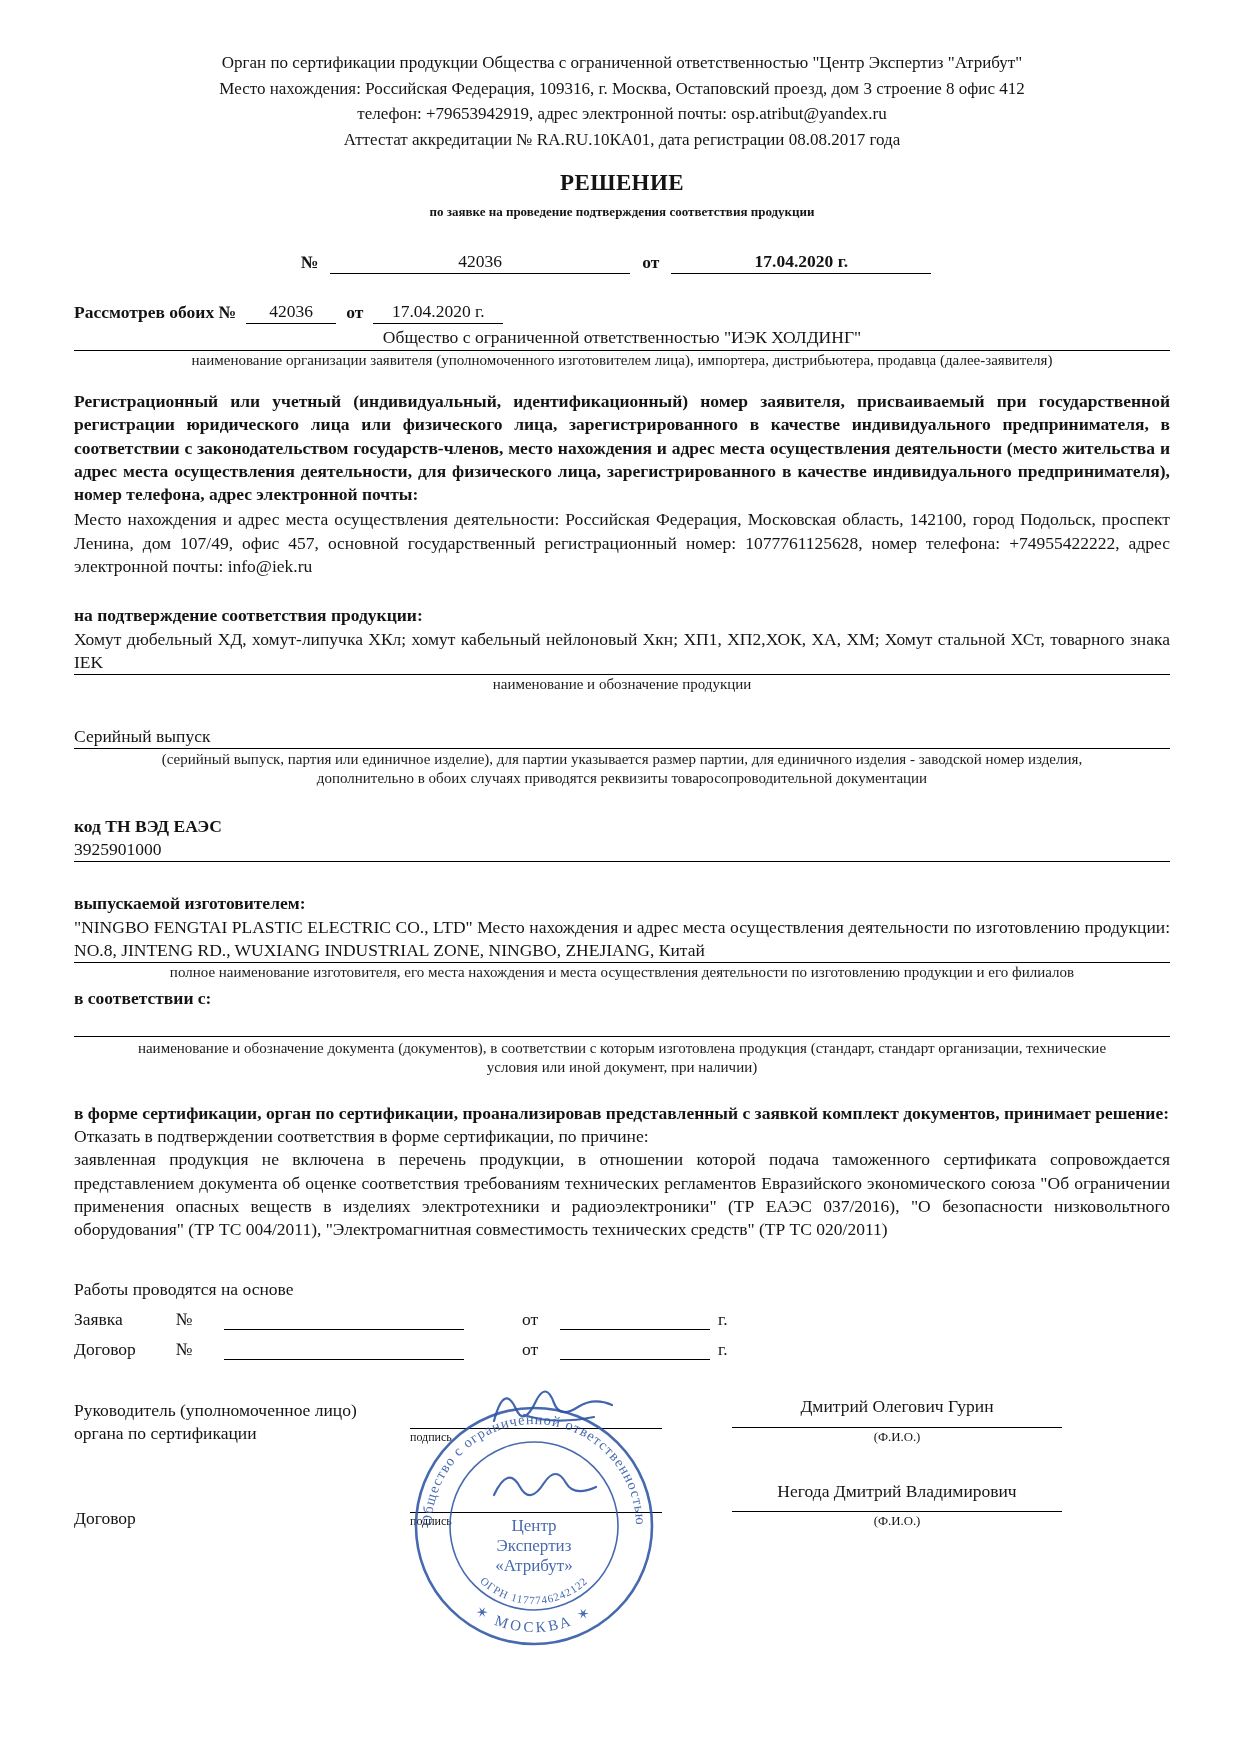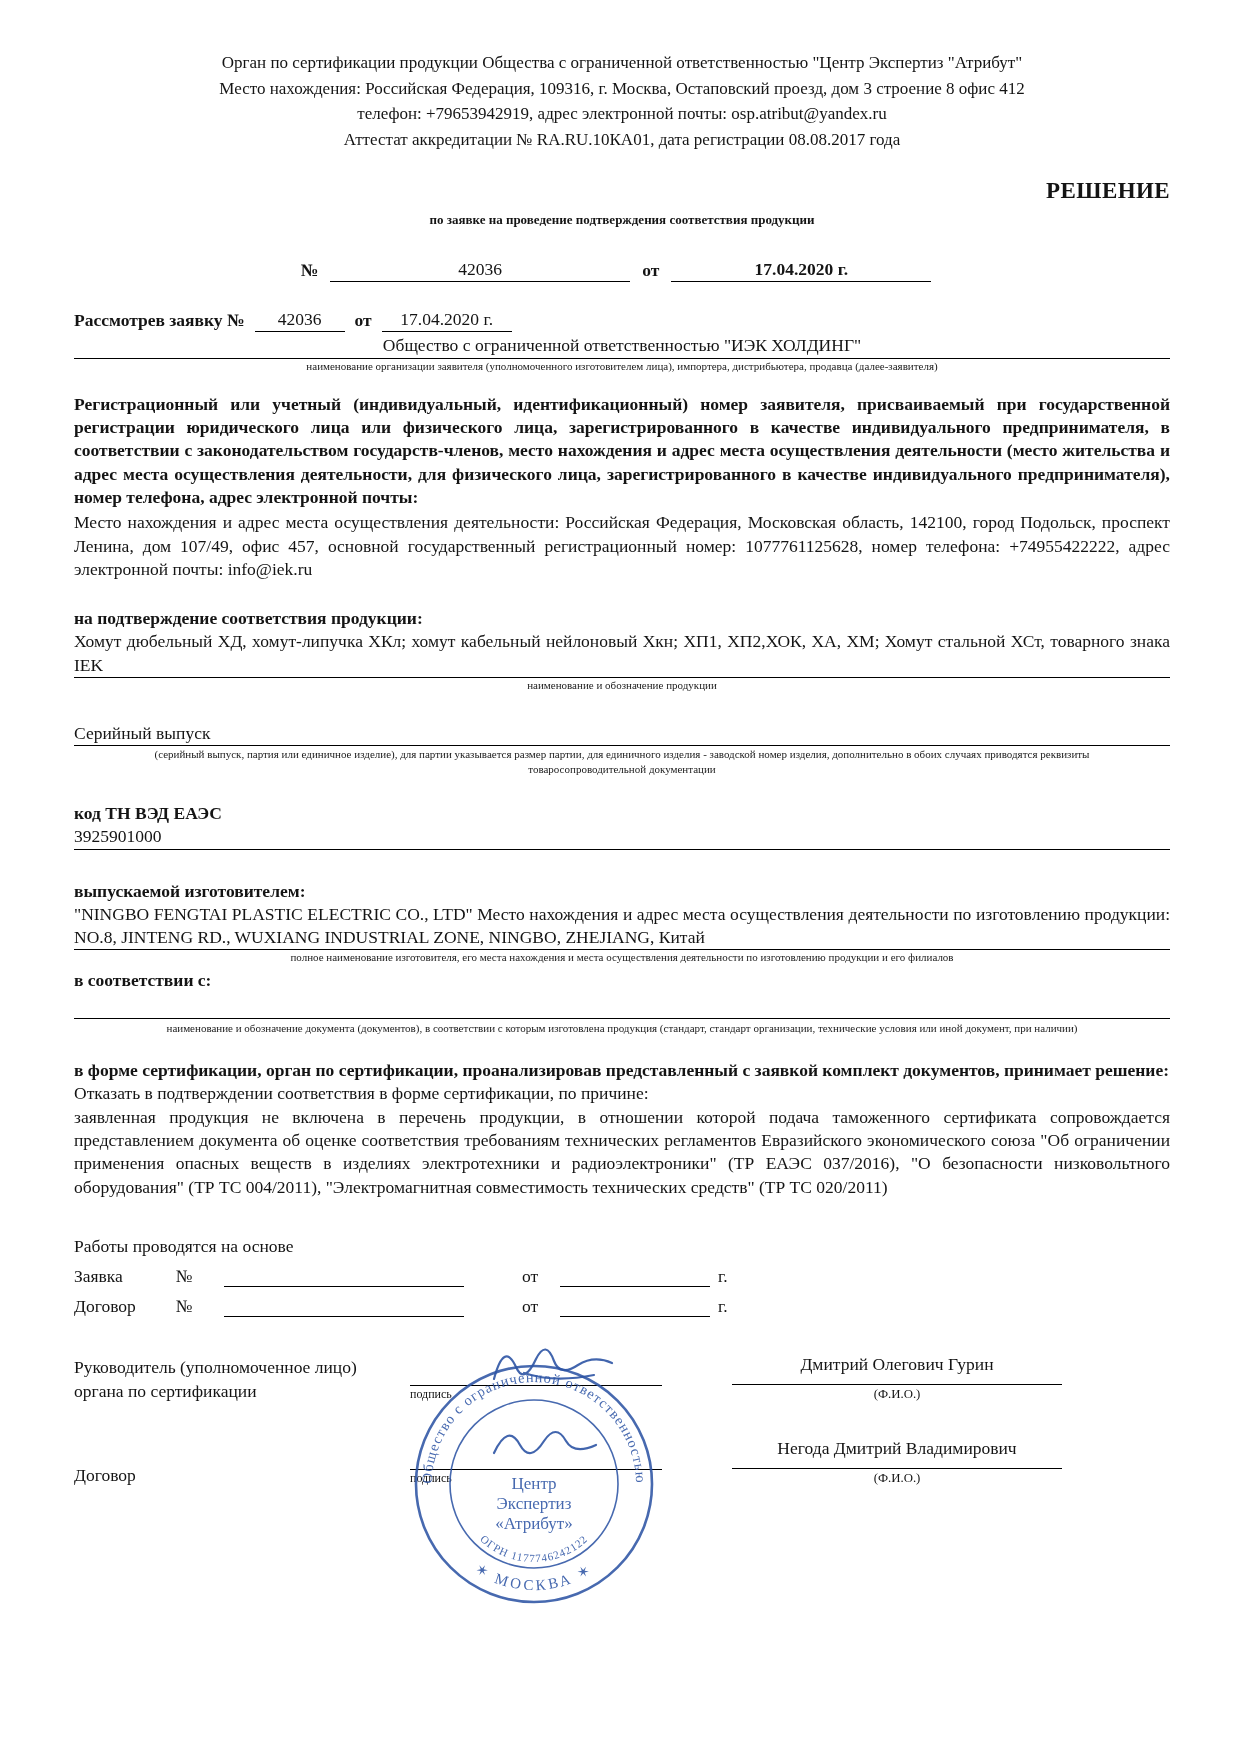--- a/index.html
+++ b/index.html
@@ -2,25 +2,25 @@
 <html><head>
 <meta charset="utf-8">
 <style>
   html,body{margin:0;padding:0;background:#ffffff;}
   .page{
     width:1240px;height:1755px;box-sizing:border-box;background:#fff;
     font-family:"Liberation Serif","DejaVu Serif",serif;color:#141414;
     padding:50px 70px 0 74px;position:relative;font-size:17.5px;line-height:1.33;
   }
   .hdr{font-size:17px;line-height:1.5;text-align:center;}
-  .title{font-weight:bold;font-size:23px;text-align:right;margin-top:24px;letter-spacing:.4px;}
+  .title{font-weight:bold;font-size:23px;text-align:center;margin-top:16px;letter-spacing:.4px;}
   .subtitle{font-weight:bold;text-align:center;margin-top:4px;font-size:13px;}
   .blank{display:inline-block;border-bottom:1.6px solid #000;text-align:center;vertical-align:bottom;}
   .numrow{display:flex;justify-content:center;align-items:flex-end;margin-top:30px;}
-  .caption{font-size:11px;line-height:1.3;text-align:center;color:#1a1a1a;}
+  .caption{font-size:15px;line-height:1.3;text-align:center;color:#1a1a1a;}
   .fullline{border-bottom:1.6px solid #000;}
   .just{text-align:justify;}
   .b{font-weight:bold;}
   .rowline{display:flex;align-items:flex-end;margin-top:26px;}
   .sec{margin-top:18px;}
   .basis-row{display:flex;align-items:center;margin-top:7px;}
   .basis-row .lbl{width:102px;}
   .basis-row .no{width:48px;}
   .basis-row .u1{width:240px;border-bottom:1.4px solid #000;margin-right:58px;height:20px;}
   .basis-row .ot{width:38px;}
@@ -53,21 +53,21 @@
   <div class="subtitle">по заявке на проведение подтверждения соответствия продукции</div>
 
   <div class="numrow">
     <span class="b">№</span>
     <span class="blank" style="width:300px;margin:0 12px;">42036</span>
     <span class="b">от</span>
     <span class="blank b" style="width:260px;margin:0 12px;">17.04.2020 г.</span>
   </div>
 
   <div class="rowline">
-    <span class="b">Рассмотрев заявку №</span>
+    <span class="b">Рассмотрев обоих №</span>
     <span class="blank" style="width:90px;margin:0 10px;">42036</span>
     <span class="b">от</span>
     <span class="blank" style="width:130px;margin:0 10px;">17.04.2020 г.</span>
   </div>
 
   <div class="fullline" style="text-align:center;margin-top:2px;">Общество с ограниченной ответственностью "ИЭК ХОЛДИНГ"</div>
   <div class="caption">наименование организации заявителя (уполномоченного изготовителем лица), импортера, дистрибьютера, продавца (далее-заявителя)</div>
 
   <p class="just b sec" style="margin:20px 0 0;">Регистрационный или учетный (индивидуальный, идентификационный) номер заявителя, присваиваемый при государственной регистрации юридического лица или физического лица, зарегистрированного в качестве индивидуального предпринимателя, в соответствии с законодательством государств-членов, место нахождения и адрес места осуществления деятельности (место жительства и адрес места осуществления деятельности, для физического лица, зарегистрированного в качестве индивидуального предпринимателя), номер телефона, адрес электронной почты:</p>
   <p class="just" style="margin:2px 0 0;">Место нахождения и адрес места осуществления деятельности: Российская Федерация, Московская область, 142100, город Подольск, проспект Ленина, дом 107/49, офис 457, основной государственный регистрационный номер: 1077761125628, номер телефона: +74955422222, адрес электронной почты: info@iek.ru</p>

